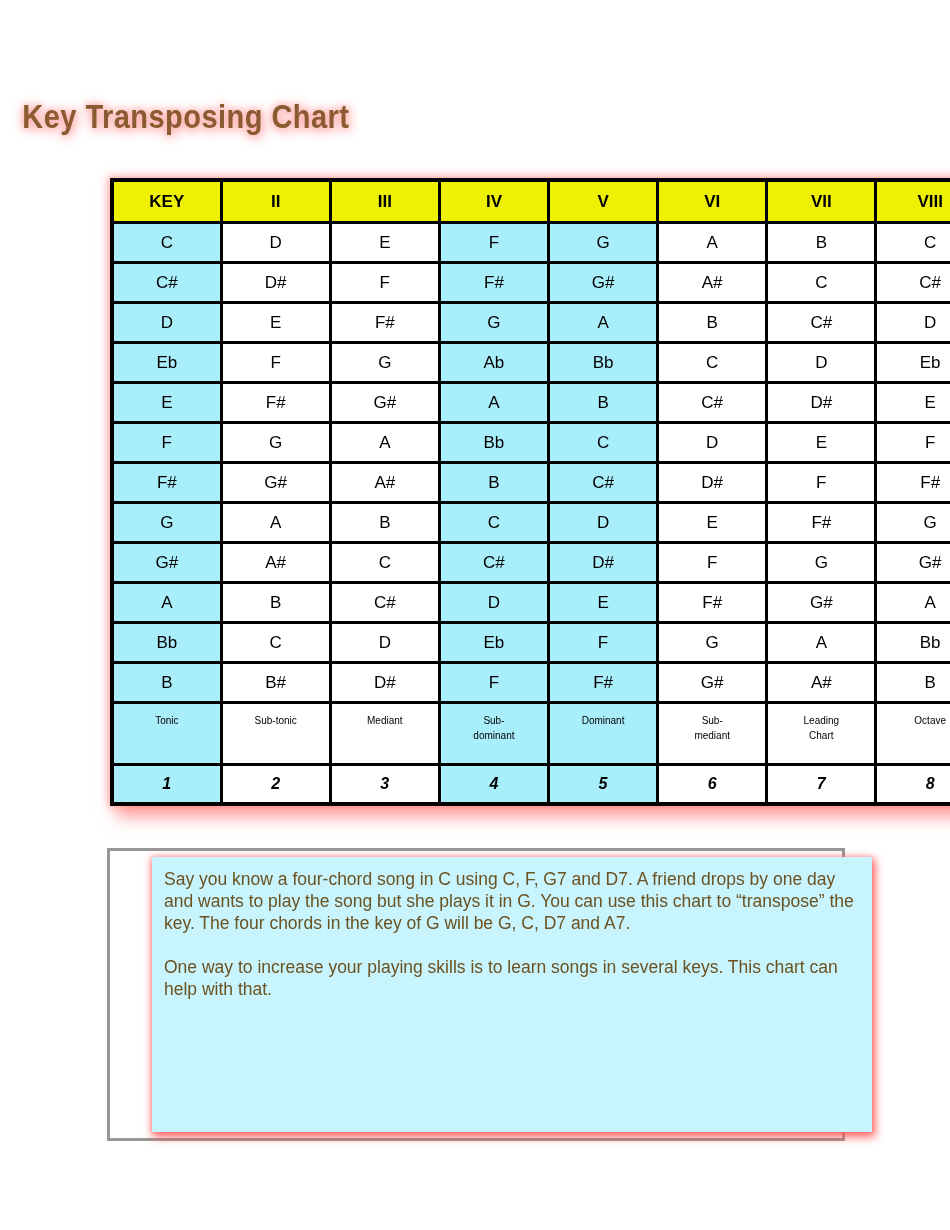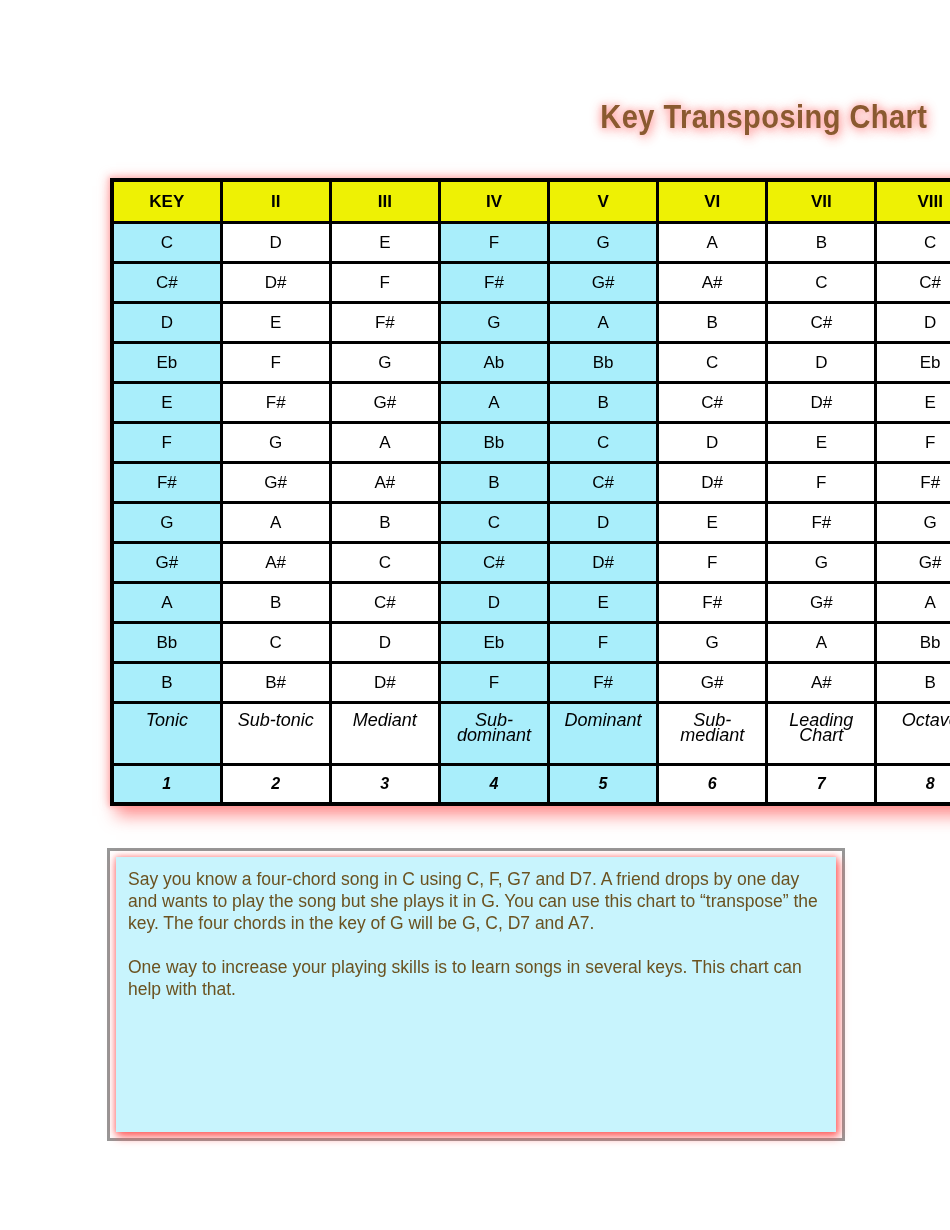--- a/index.html
+++ b/index.html
@@ -3,21 +3,21 @@
 <meta charset="utf-8">
 <style>
   html,body{margin:0;padding:0;background:#ffffff;}
   .page{
     position:relative;width:950px;height:1230px;background:#ffffff;
     font-family:"Liberation Sans","DejaVu Sans",sans-serif;overflow:hidden;
   }
   
   .title{
     position:absolute;top:98px;left:0;width:100%;margin:0;
-    text-align:right;font-size:33px;font-weight:bold;color:#8a5a30;
+    text-align:left;font-size:33px;font-weight:bold;color:#8a5a30;
     letter-spacing:0.5px;
   }
   .title .squeeze{
     display:inline-block;transform:scaleX(.88);transform-origin:center;
     text-shadow:0 0 7px #ffaeae,0 0 14px #ffbcbc,2px 3px 12px #ff9f9f;
   }
   
   .chart{
     position:absolute;left:110px;top:178px;
     table-layout:fixed;width:877px;border-collapse:collapse;background:#ffffff;
@@ -29,32 +29,32 @@
   }
   .chart th,.chart td{
     border:3px solid #000;text-align:center;vertical-align:middle;
     padding:0;color:#000;
   }
   .chart th{background:#eef104;height:39px;font-size:17px;font-weight:bold;}
   .chart td{height:37px;font-size:17px;font-weight:normal;background:#ffffff;}
   .chart td.hl{background:#a9eefb;}
   .chart tr.names td{
     height:50px;vertical-align:top;padding-top:9px;
-    font-size:18px;line-height:15px;white-space:pre-line;font-style:italic;
+    font-size:10px;line-height:15px;white-space:pre-line;
   }
   .chart tr.nums td{height:36px;font-weight:bold;font-style:italic;font-size:16px;}
   
   .notebox{
     position:absolute;left:107px;top:848px;width:738px;height:293px;
     box-sizing:border-box;border:3px solid #979797;background:#ffffff;padding:6px;
   }
   .notebox-inner{
     width:100%;height:100%;box-sizing:border-box;background:#c8f4fd;
     box-shadow:2px 4px 9px 1px rgba(255,80,80,.85),0 0 5px 1px rgba(255,120,120,.5);
-    padding:11px 10px 0 12px;overflow:hidden;
+    padding:11px 10px 0 12px;overflow:hidden;margin-left:36px;
   }
   .notebox-inner p{
     margin:0 0 22px;font-size:17.5px;line-height:22px;color:#6b5220;
   }
 </style>
 </head>
 <body>
 
 <div class="page">
 

